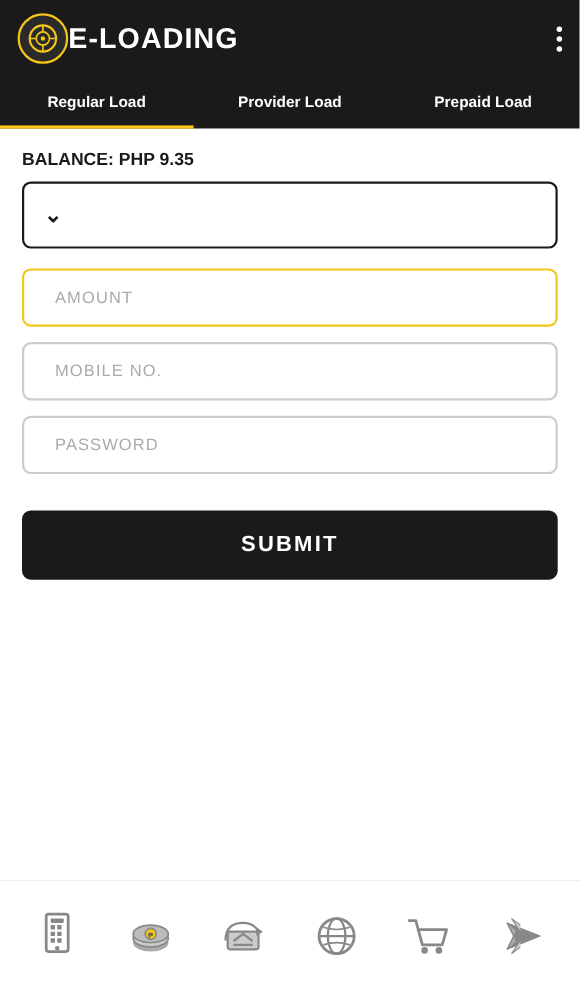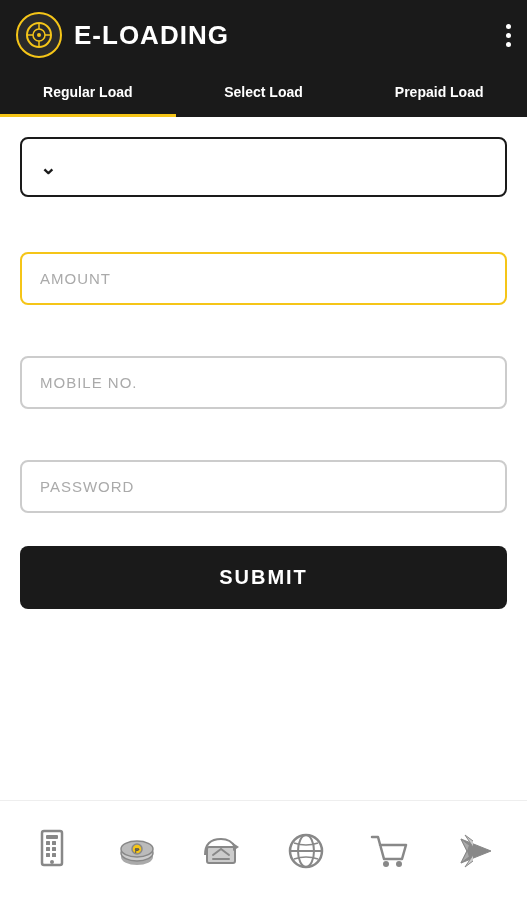--- a/index.html
+++ b/index.html
@@ -19,21 +19,20 @@
       display: flex;
       align-items: center;
       justify-content: space-between;
       padding: 0 16px;
       height: 70px;
       flex-shrink: 0;
     }
     .header-left {
       display: flex;
       align-items: center;
-      gap: 12px;
     }
     .logo-circle {
       width: 46px;
       height: 46px;
       border-radius: 50%;
       background: #2a2a2a;
       border: 2px solid #f5c518;
       display: flex;
       align-items: center;
       justify-content: center;
@@ -128,29 +127,28 @@
       color: #1a1a1a;
       font-size: 20px;
       font-weight: bold;
     }
 
     
     .input-field {
       width: 100%;
       border: 2px solid #ccc;
       border-radius: 8px;
-      padding: 16px 18px;
+      padding: 16px 28px;
       font-size: 15px;
       color: #999;
       margin-bottom: 14px;
       outline: none;
       background: #fff;
       letter-spacing: 1px;
       font-weight: 500;
-      margin-top: 37px;
     }
     .input-field.active-border {
       border-color: #f5c518;
       color: #333;
     }
     .input-field::placeholder {
       color: #aaa;
       letter-spacing: 1px;
     }
 
@@ -217,29 +215,30 @@
     <div class="menu-dot"></div>
     <div class="menu-dot"></div>
   </div>
 </div>
 
 <div class="tabs">
   <div class="tab active">
     <span>Regular Load</span>
   </div>
   <div class="tab">
-    <span>Select Load</span>
+    <span>Provider Load</span>
   </div>
   <div class="tab">
     <span>Prepaid Load</span>
   </div>
 </div>
 
 <div class="content">
 
+  <div class="balance-line">BALANCE: PHP 9.35</div>
 
   
   <div class="dropdown">
     <span class="dropdown-arrow">⌄</span>
   </div>
 
   
   <input class="input-field active-border" type="text" placeholder="AMOUNT" style="">
 
   

